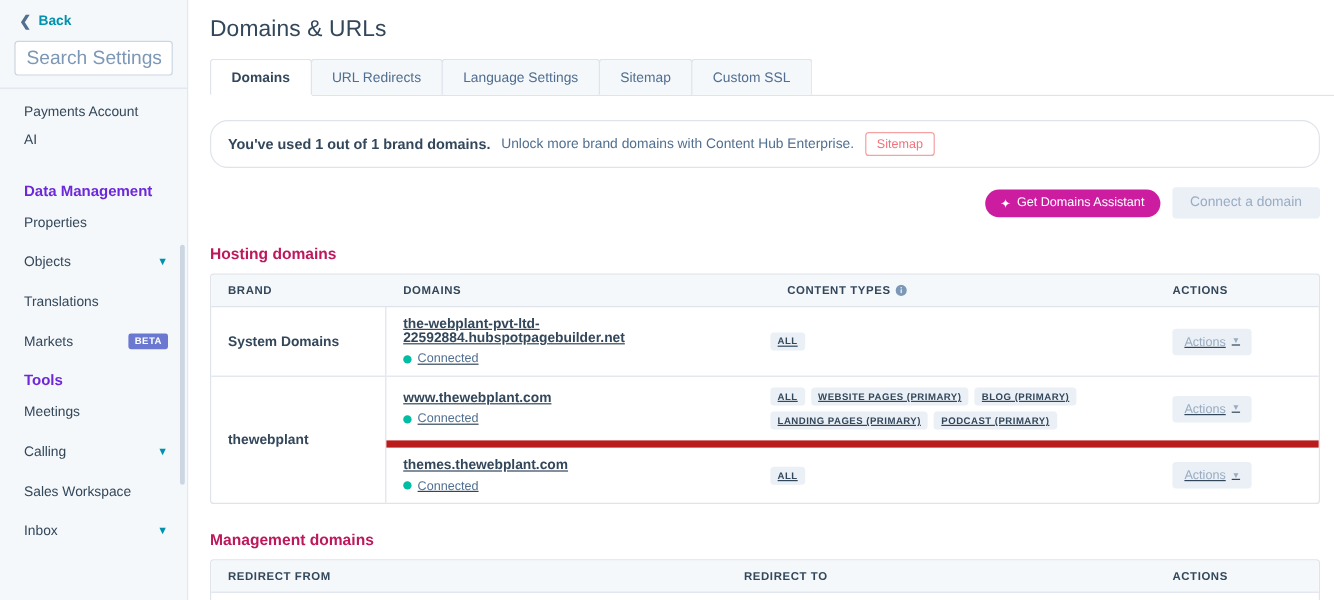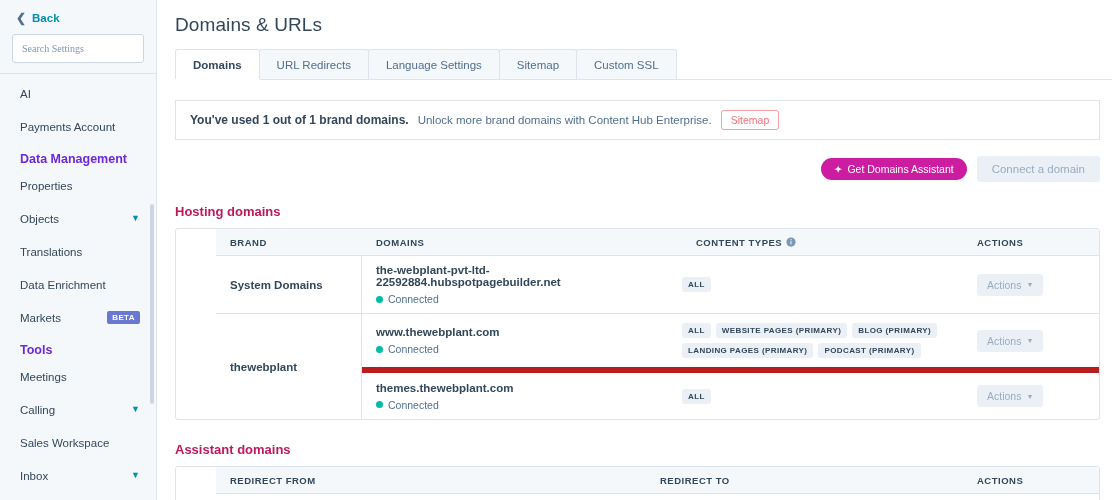--- a/index.html
+++ b/index.html
@@ -29,22 +29,22 @@
   }
   .back-chev { color: #516f90; font-size: 12px; line-height: 1; }
   .search-box {
     display: flex; align-items: center;
     height: 29px; background: #ffffff;
     border: 1px solid #cbd6e2; border-radius: 3px;
     padding: 0 9px; gap: 6px;
   }
   .search-box input {
     flex: 1; border: none; outline: none;
-    font-family: Liberation Serif, serif;
-    font-size: 10px; color: #33475b; background: transparent;
+    font-family: Liberation Sans, sans-serif;
+    font-size: 16px; color: #33475b; background: transparent;
   }
   .search-box input::placeholder { color: #7c98b6; }
 
   .sb-divider { height: 1px; background: #dfe3eb; }
 
   .sb-scroll {
     height: calc(500px - 79px);
     overflow: hidden;
     position: relative;
     padding-top: 8px;
@@ -102,21 +102,21 @@
     background: #ffffff; color: #33475b; font-weight: 700;
     position: relative; z-index: 2;
     box-shadow: 0 1px 0 0 #ffffff;
   }
 
   .content-wrap { padding: 0 12px 0 18px; }
 
   
   .banner {
     margin-top: 20px;
-    border: 1px solid #dfe3eb; border-radius: 0;
+    border: 1px solid #dfe3eb; border-radius: 15px;
     background: #fff;
     height: 40px;
     display: flex; align-items: center;
     padding: 0 14px; gap: 9px;
   }
   .banner-strong { font-size: 12px; font-weight: 700; color: #33475b; }
   .banner-text { font-size: 11.5px; color: #516f90; }
   .upgrade-btn {
     border: 1px solid #f5a1a1; color: #f2737c; background: #fff;
     font-size: 10.5px; border-radius: 3px;
@@ -144,21 +144,21 @@
     font-family: "Liberation Sans", sans-serif;
   }
 
   
   .section-title {
     font-size: 13px; font-weight: 700; color: #be185d;
     margin: 22px 0 9px 0;
   }
   .table {
     border: 1px solid #dfe3eb; border-radius: 3px;
-    overflow: hidden; background: #fff; padding-left: 40px;
+    overflow: hidden; background: #fff;
   }
   .thead {
     display: flex; background: #f5f8fa;
     border-bottom: 1px solid #dfe3eb;
     height: 27px; align-items: center;
   }
   .th {
     font-size: 9.5px; font-weight: 700; letter-spacing: .5px;
     color: #33475b; padding: 0 14px; display: flex;
     align-items: center; gap: 4px;
@@ -173,21 +173,21 @@
 
   .body-row { display: flex; border-bottom: 1px solid #dfe3eb; }
   .body-row:last-child { border-bottom: none; }
   .brand-cell {
     width: 146px; flex: 0 0 146px;
     border-right: 1px solid #dfe3eb;
     display: flex; align-items: center;
     padding: 0 14px;
     font-size: 11.5px; font-weight: 700; color: #33475b;
   }
-  .rows-group { flex: 1 1 auto; }
+  .rows-group { flex: 1 1 auto; text-decoration: underline; }
   .sub-row {
     display: flex; align-items: center;
     border-bottom: 6px solid #b91c1c;
     min-height: 46px;
   }
   .sub-row:last-child { border-bottom: none; }
   .dom-cell { width: 320px; flex: 0 0 320px; padding: 8px 14px; }
   .dom-name { font-size: 11.5px; font-weight: 700; color: #33475b; }
   .status {
     display: flex; align-items: center; gap: 5px;
@@ -235,41 +235,38 @@
         <span>Back</span>
       </div>
       <div class="search-box">
         <input type="text" placeholder="Search Settings" style="">
 
       </div>
     </div>
     <div class="sb-divider"></div>
 
     <div class="sb-scroll">
-      <div class="sb-item spaced">
-        <span class="lbl">AI</span>
-      </div>
       <div class="sb-item">
         <span class="lbl">Payments Account</span>
       </div>
+      <div class="sb-item spaced">
+        <span class="lbl">AI</span>
+      </div>
 
       <div class="sb-head">Data Management</div>
 
       <div class="sb-item spaced">
         <span class="lbl">Properties</span>
       </div>
       <div class="sb-item spaced">
         <span class="lbl">Objects</span>
         <span class="sb-chev">▼</span>
       </div>
       <div class="sb-item spaced">
         <span class="lbl">Translations</span>
-      </div>
-      <div class="sb-item spaced">
-        <span class="lbl">Data Enrichment</span>
       </div>
       <div class="sb-item">
         <span class="lbl">Markets</span>
         <span class="badge-beta">BETA</span>
       </div>
 
       <div class="sb-head">Tools</div>
 
       <div class="sb-item spaced">
         <span class="lbl">Meetings</span>
@@ -399,21 +396,21 @@
                 <button class="actions-btn">
                   <span>Actions</span>
                   <span class="caret">▼</span>
                 </button>
               </div>
             </div>
           </div>
         </div>
       </div>
 
-      <h2 class="section-title">Assistant domains</h2>
+      <h2 class="section-title">Management domains</h2>
       <div class="table">
         <div class="thead">
           <div class="th r-from">REDIRECT FROM</div>
           <div class="th r-to">REDIRECT TO</div>
           <div class="th r-act">ACTIONS</div>
         </div>
         <div class="red-row">
           <div class="red-from">
             <div class="dom-name">thewebplant.com</div>
 

